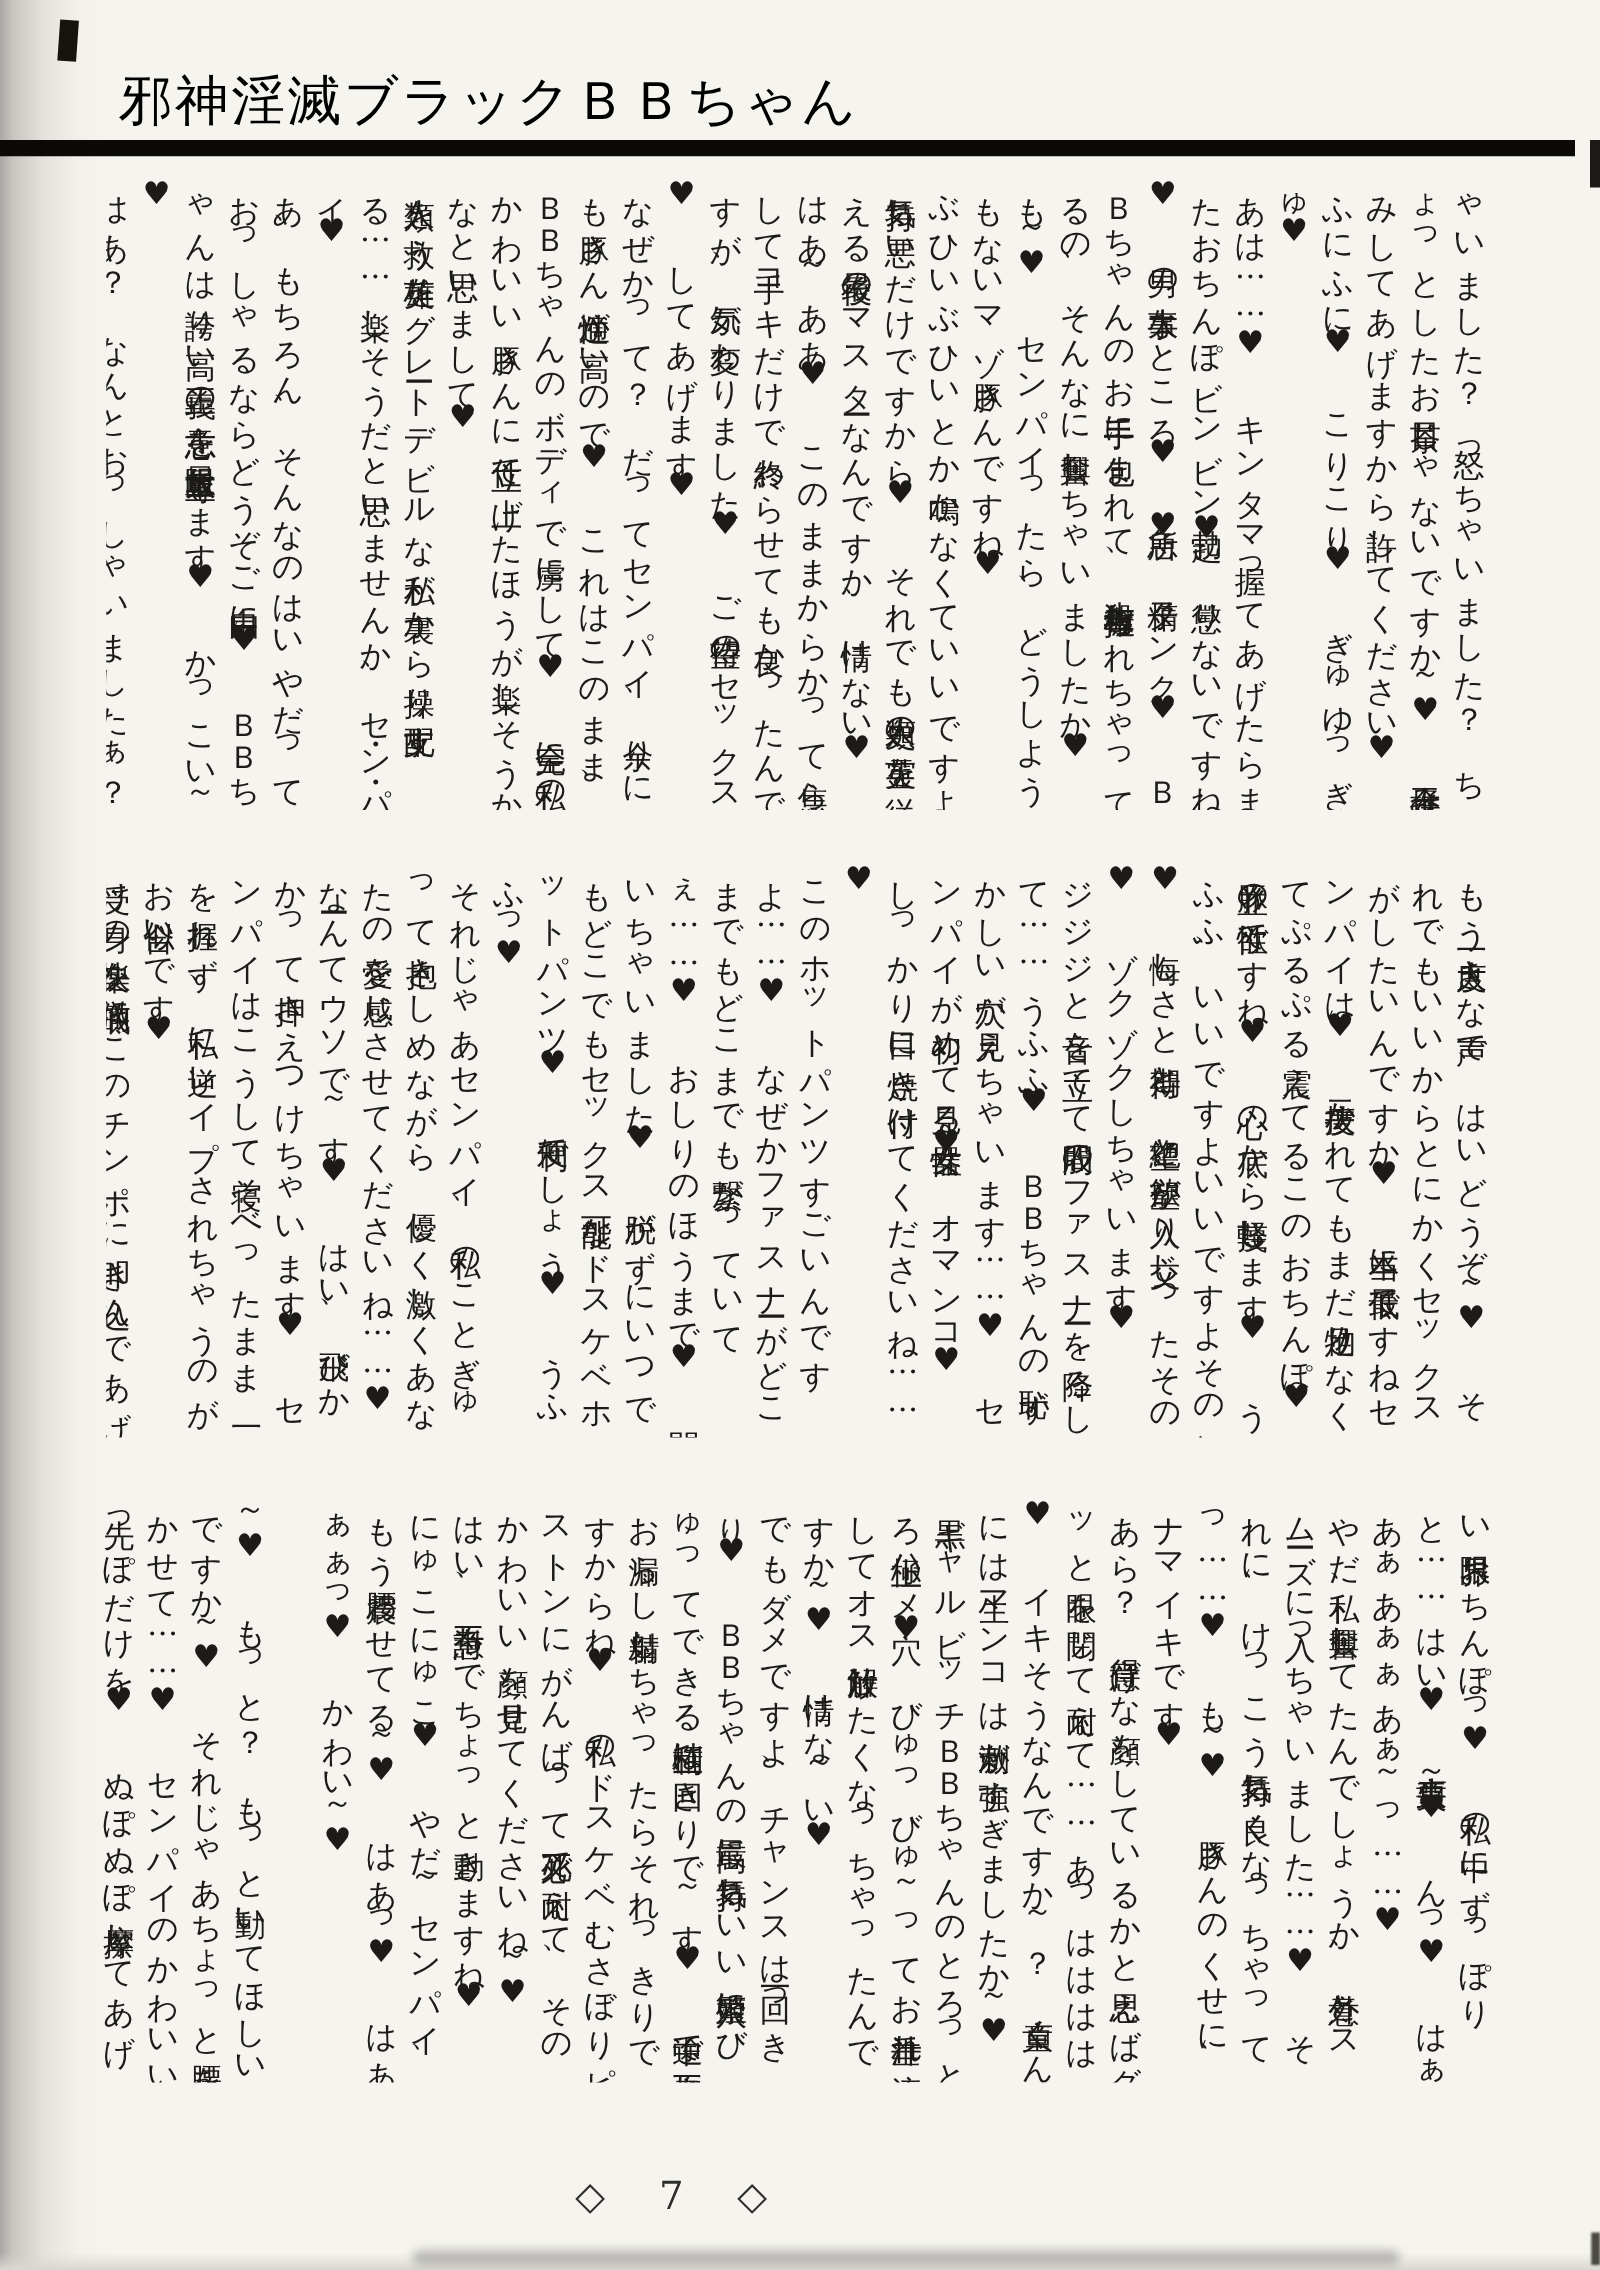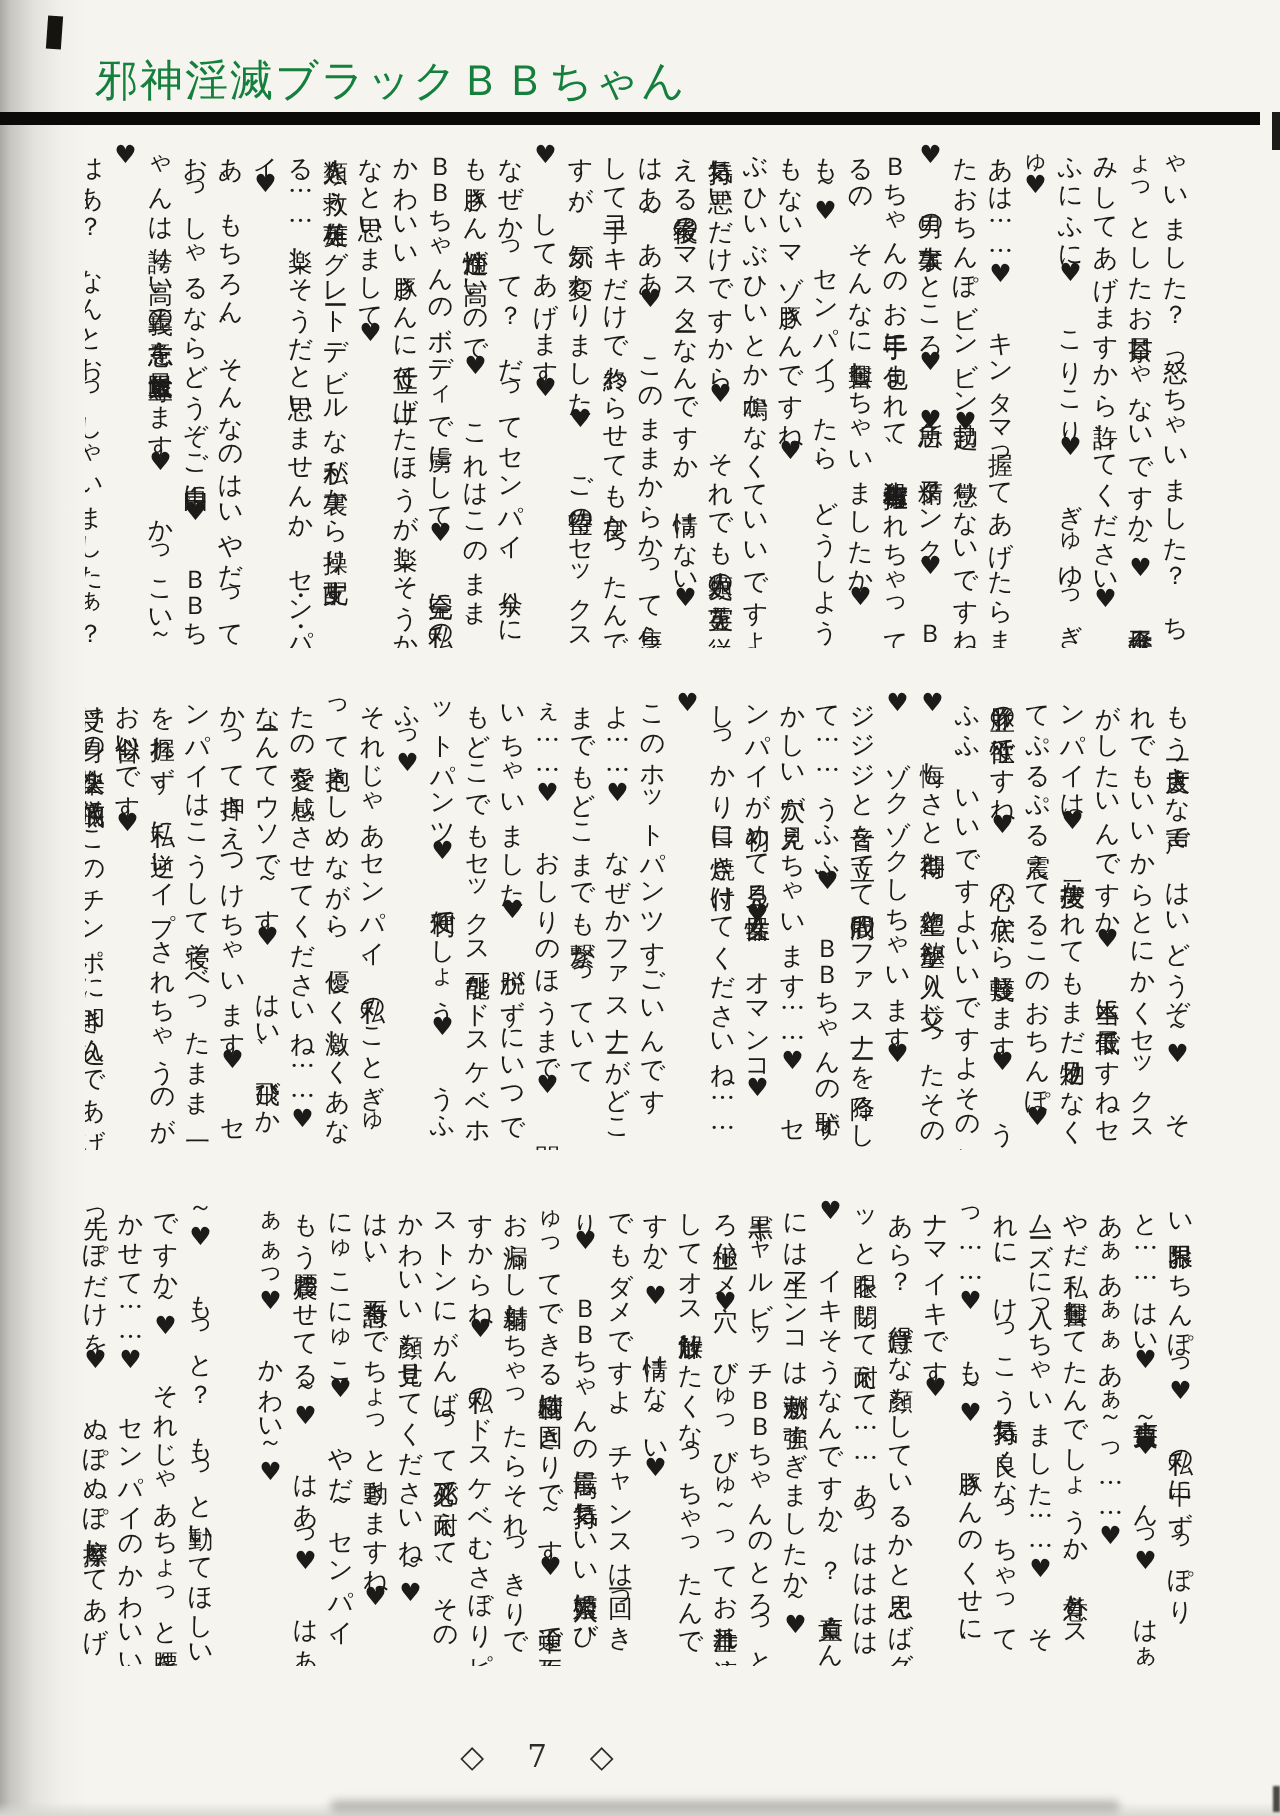--- a/index.html
+++ b/index.html
@@ -29,21 +29,21 @@
   }
   .sliver-right-top{
     position:absolute;left:1272px;top:112px;width:8px;height:38px;background:#1c1b17;
   }
   .sliver-right-bottom{
     position:absolute;left:1273px;top:1786px;width:7px;height:26px;background:#4a4944;filter:blur(1px);
   }
 
   .page-title{
     position:absolute;left:95px;top:52px;
-    font-size:43px;letter-spacing:2px;color:#15803d;
+    font-size:43px;letter-spacing:2px;color:#000000;
     white-space:nowrap;font-weight:400;
   }
   .title-rule{
     position:absolute;left:0;top:112px;width:1260px;height:13px;background:#0b0a08;
   }
 
   .vtext{
     position:absolute;
     writing-mode:vertical-rl;
     text-orientation:upright;

